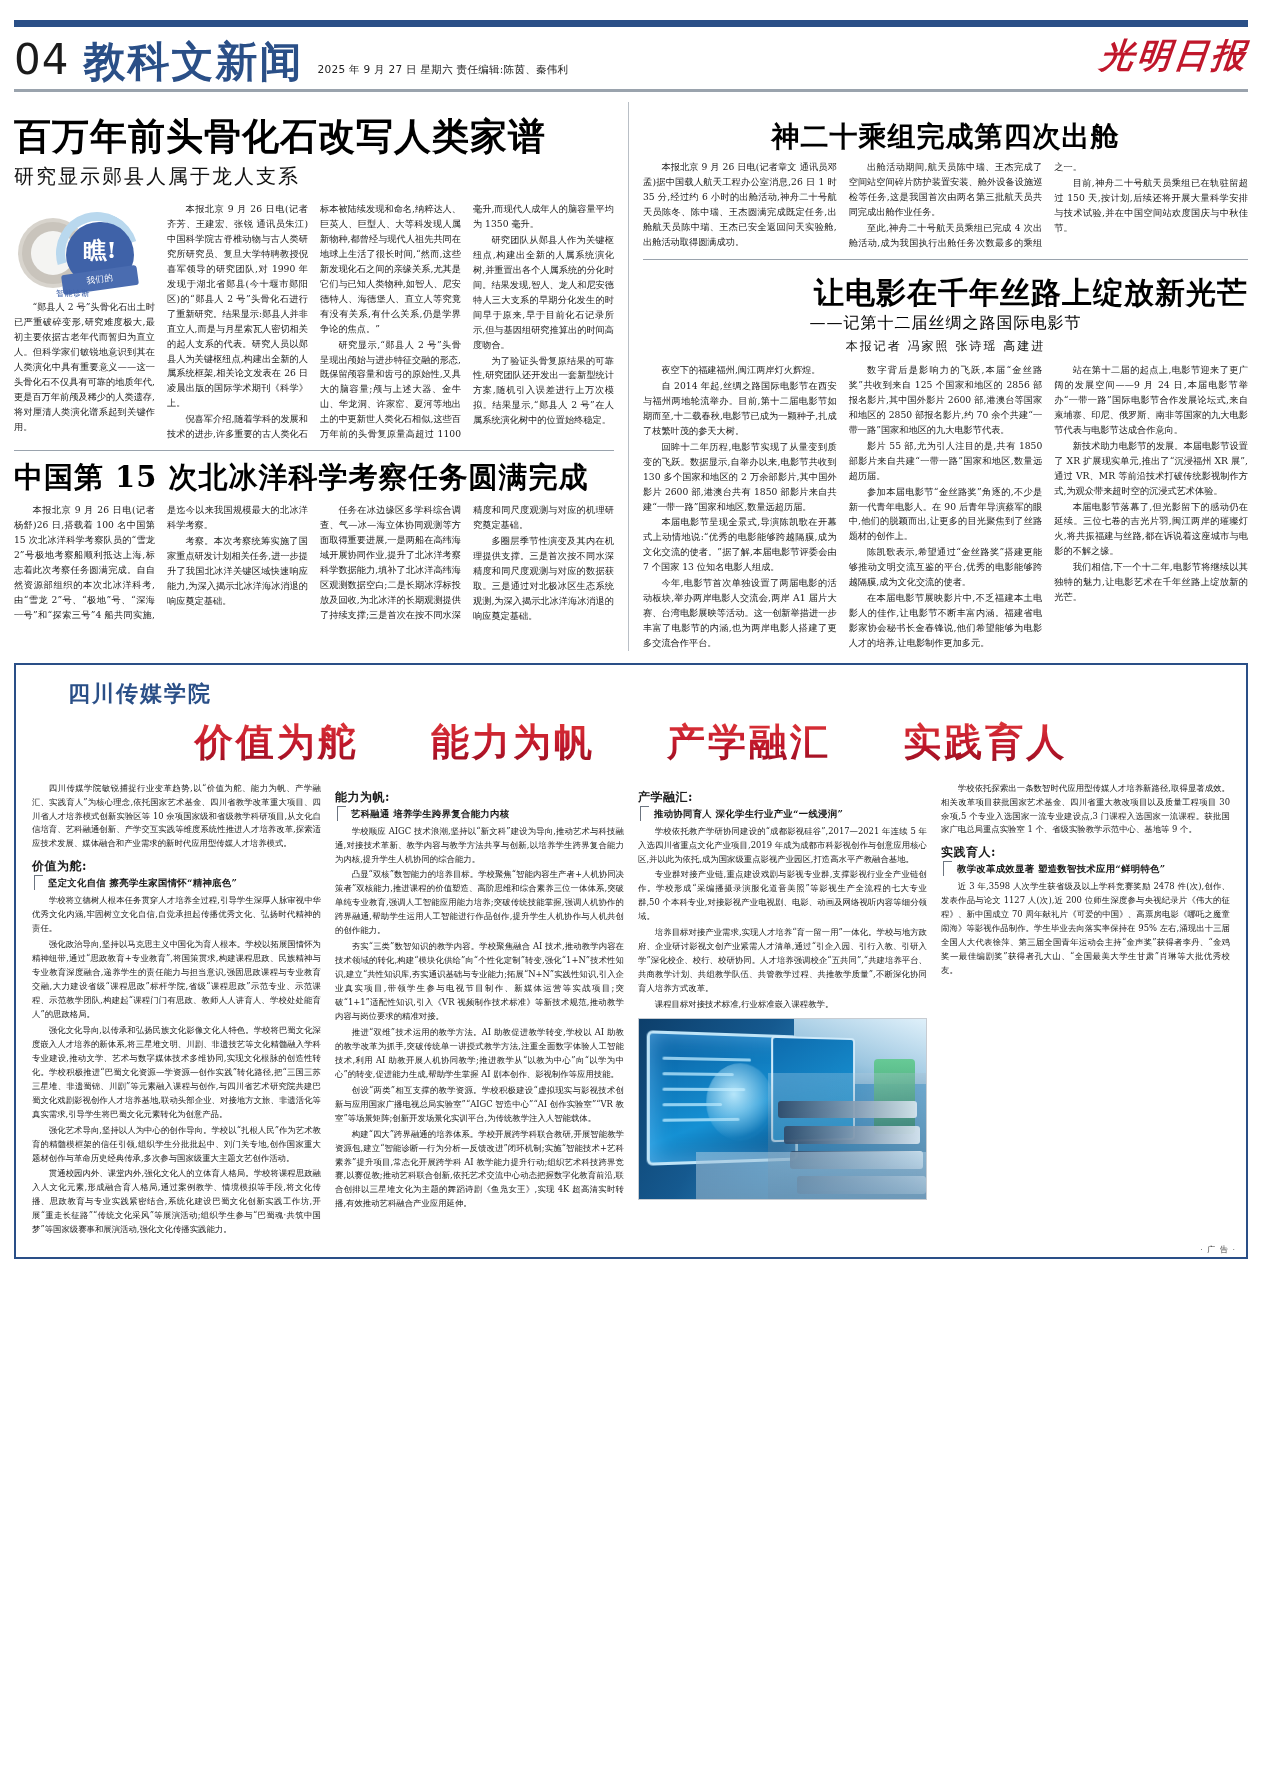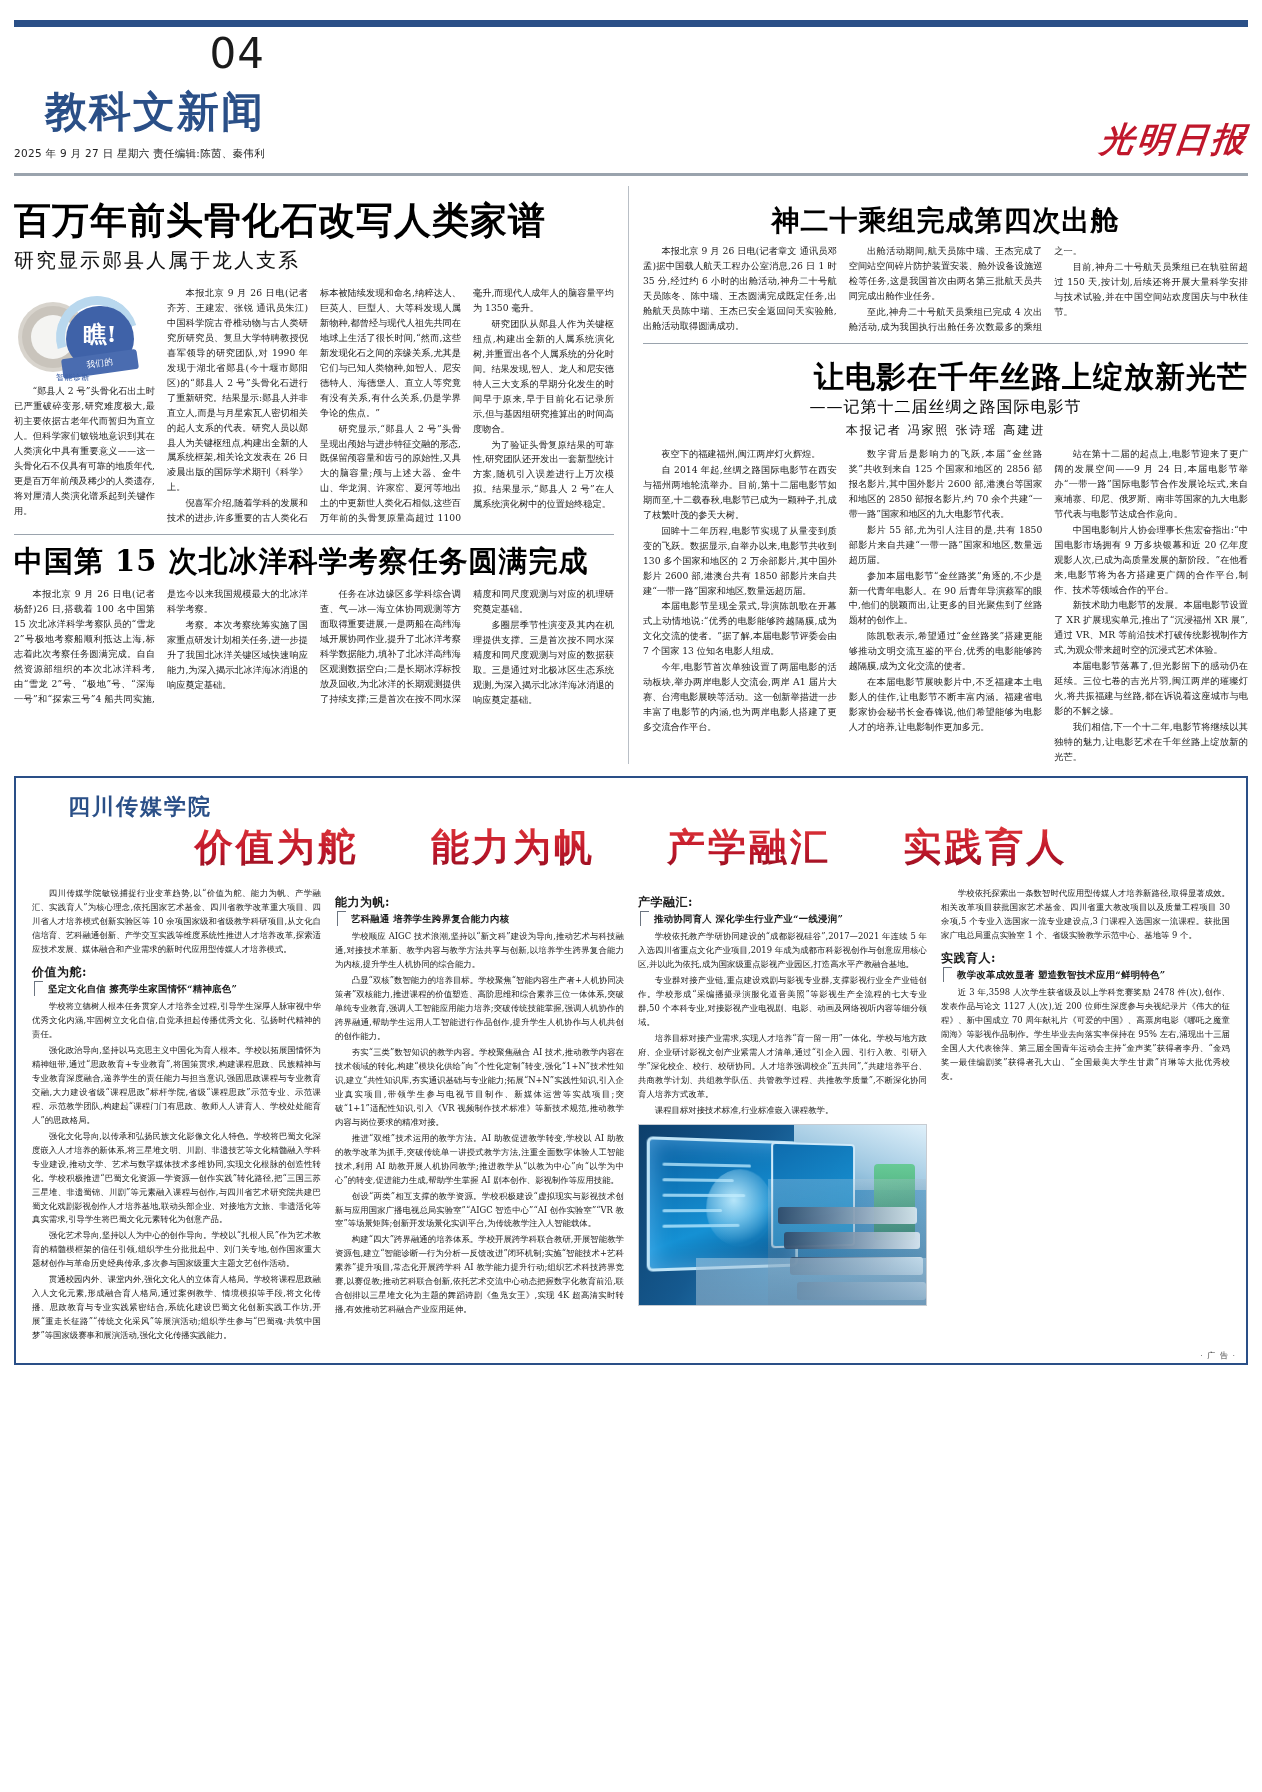--- a/index.html
+++ b/index.html
@@ -10,21 +10,21 @@
     overflow: hidden;
   }
   .page { position: relative; width: 1262px; height: 1792px; padding: 0 14px; }
 
   
   .top-rule { height: 7px; background: #2a4f87; margin: 20px 0 0 0; }
   .masthead {
     display: flex; align-items: flex-end; justify-content: space-between;
     padding: 6px 0 6px 0;
   }
-  .mast-left { display: flex; align-items: flex-end; gap: 14px; flex-direction: column; }
+  .mast-left { display: flex; align-items: flex-end; gap: 14px; }
   .pageno {
     font-family: "DejaVu Sans", "Liberation Sans", sans-serif;
     font-size: 42px; font-weight: 400; color: #1b1b1b; line-height: 1;
     letter-spacing: 1px; padding-bottom: 2px;
   }
   .mast-title {
     font-family: "DejaVu Serif", "Liberation Serif", serif;
     font-size: 42px; font-weight: 700; color: #2a4f87; line-height: 1;
     letter-spacing: 2px;
   }
@@ -117,21 +117,21 @@
   }
 
   
   .ad {
     margin-top: 12px; border: 2px solid #2a4f87; padding: 14px 16px 18px;
     position: relative; background: #fff;
   }
   .ad-brand {
     font-family: "DejaVu Serif","Liberation Serif",serif;
     font-size: 22px; font-weight: 700; color: #2a4f87; letter-spacing: 2px;
-    padding-left: 36px;
+    margin-bottom: 8px; padding-left: 36px;
   }
   .ad-slogan {
     text-align: center; font-size: 38px; font-weight: 700; letter-spacing: 3px;
     background: linear-gradient(180deg,#e23a3a 0%, #c0172b 55%, #8f0f1f 100%);
     -webkit-background-clip: text; background-clip: text; color: transparent;
     font-family: "DejaVu Serif","Liberation Serif",serif;
     margin-bottom: 14px; white-space: nowrap;
   }
   .ad-slogan span { margin: 0 28px; font-family: Liberation Mono, monospace; }
   .ad-cols { display: flex; gap: 14px; }
@@ -282,21 +282,20 @@
         <p>自 2014 年起,丝绸之路国际电影节在西安与福州两地轮流举办。目前,第十二届电影节如期而至,十二载春秋,电影节已成为一颗种子,扎成了枝繁叶茂的参天大树。</p>
         <p>回眸十二年历程,电影节实现了从量变到质变的飞跃。数据显示,自举办以来,电影节共收到 130 多个国家和地区的 2 万余部影片,其中国外影片 2600 部,港澳台共有 1850 部影片来自共建“一带一路”国家和地区,数量远超历届。</p>
         <p>本届电影节呈现全景式,导演陈凯歌在开幕式上动情地说:“优秀的电影能够跨越隔膜,成为文化交流的使者。”据了解,本届电影节评委会由 7 个国家 13 位知名电影人组成。</p>
         <p>今年,电影节首次单独设置了两届电影的活动板块,举办两岸电影人交流会,两岸 A1 届片大赛、台湾电影展映等活动。这一创新举措进一步丰富了电影节的内涵,也为两岸电影人搭建了更多交流合作平台。</p>
         <p>数字背后是影响力的飞跃,本届“金丝路奖”共收到来自 125 个国家和地区的 2856 部报名影片,其中国外影片 2600 部,港澳台等国家和地区的 2850 部报名影片,约 70 余个共建“一带一路”国家和地区的九大电影节代表。</p>
         <p>影片 55 部,尤为引人注目的是,共有 1850 部影片来自共建“一带一路”国家和地区,数量远超历届。</p>
         <p>参加本届电影节“金丝路奖”角逐的,不少是新一代青年电影人。在 90 后青年导演蔡军的眼中,他们的脱颖而出,让更多的目光聚焦到了丝路题材的创作上。</p>
         <p>陈凯歌表示,希望通过“金丝路奖”搭建更能够推动文明交流互鉴的平台,优秀的电影能够跨越隔膜,成为文化交流的使者。</p>
         <p>在本届电影节展映影片中,不乏福建本土电影人的佳作,让电影节不断丰富内涵。福建省电影家协会秘书长金春锋说,他们希望能够为电影人才的培养,让电影制作更加多元。</p>
         <p>站在第十二届的起点上,电影节迎来了更广阔的发展空间——9 月 24 日,本届电影节举办“一带一路”国际电影节合作发展论坛式,来自柬埔寨、印尼、俄罗斯、南非等国家的九大电影节代表与电影节达成合作意向。</p>
-        <p>中国电影制片人协会理事长焦宏奋指出:“中国电影市场拥有 9 万多块银幕和近 20 亿年度观影人次,已成为高质量发展的新阶段。”在他看来,电影节将为各方搭建更广阔的合作平台,制作、技术等领域合作的平台。</p>
         <p>新技术助力电影节的发展。本届电影节设置了 XR 扩展现实单元,推出了“沉浸福州 XR 展”,通过 VR、MR 等前沿技术打破传统影视制作方式,为观众带来超时空的沉浸式艺术体验。</p>
         <p>本届电影节落幕了,但光影留下的感动仍在延续。三位七卷的吉光片羽,闽江两岸的璀璨灯火,将共振福建与丝路,都在诉说着这座城市与电影的不解之缘。</p>
         <p>我们相信,下一个十二年,电影节将继续以其独特的魅力,让电影艺术在千年丝路上绽放新的光芒。</p>
       </div>
     </div>
   </div>
 
   <div class="ad">
     <div class="ad-brand">四川传媒学院</div>
 

